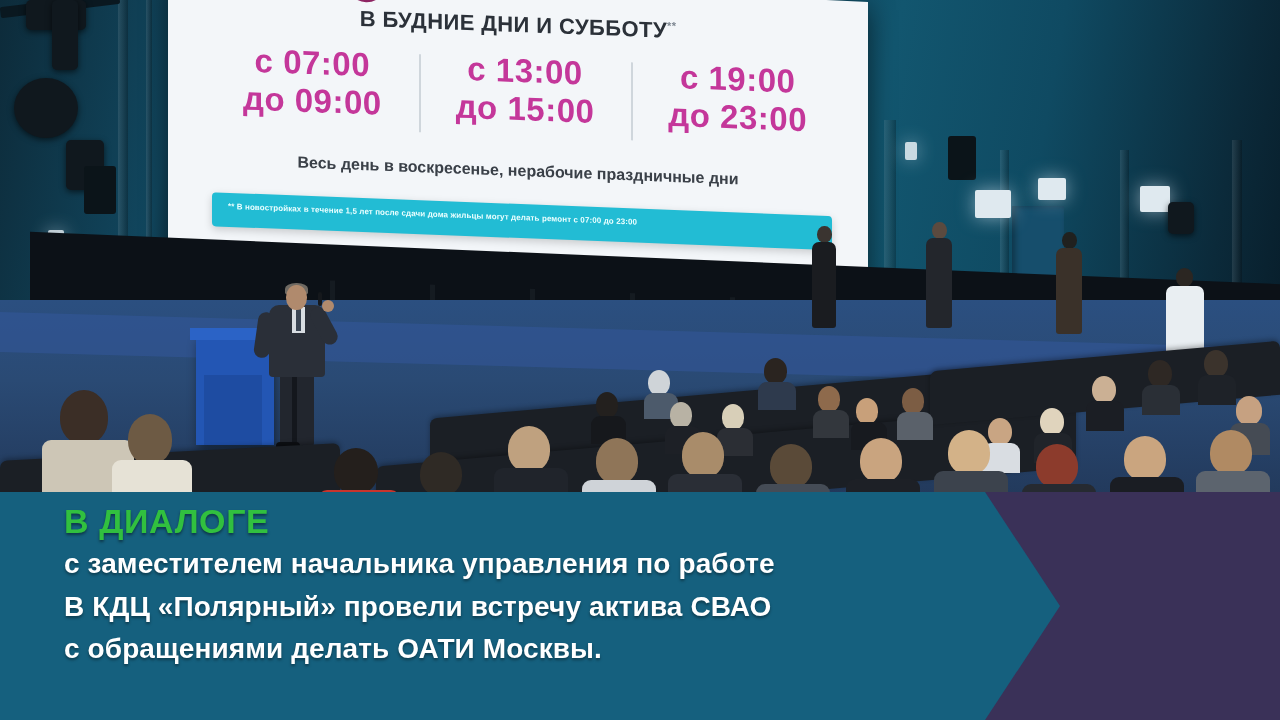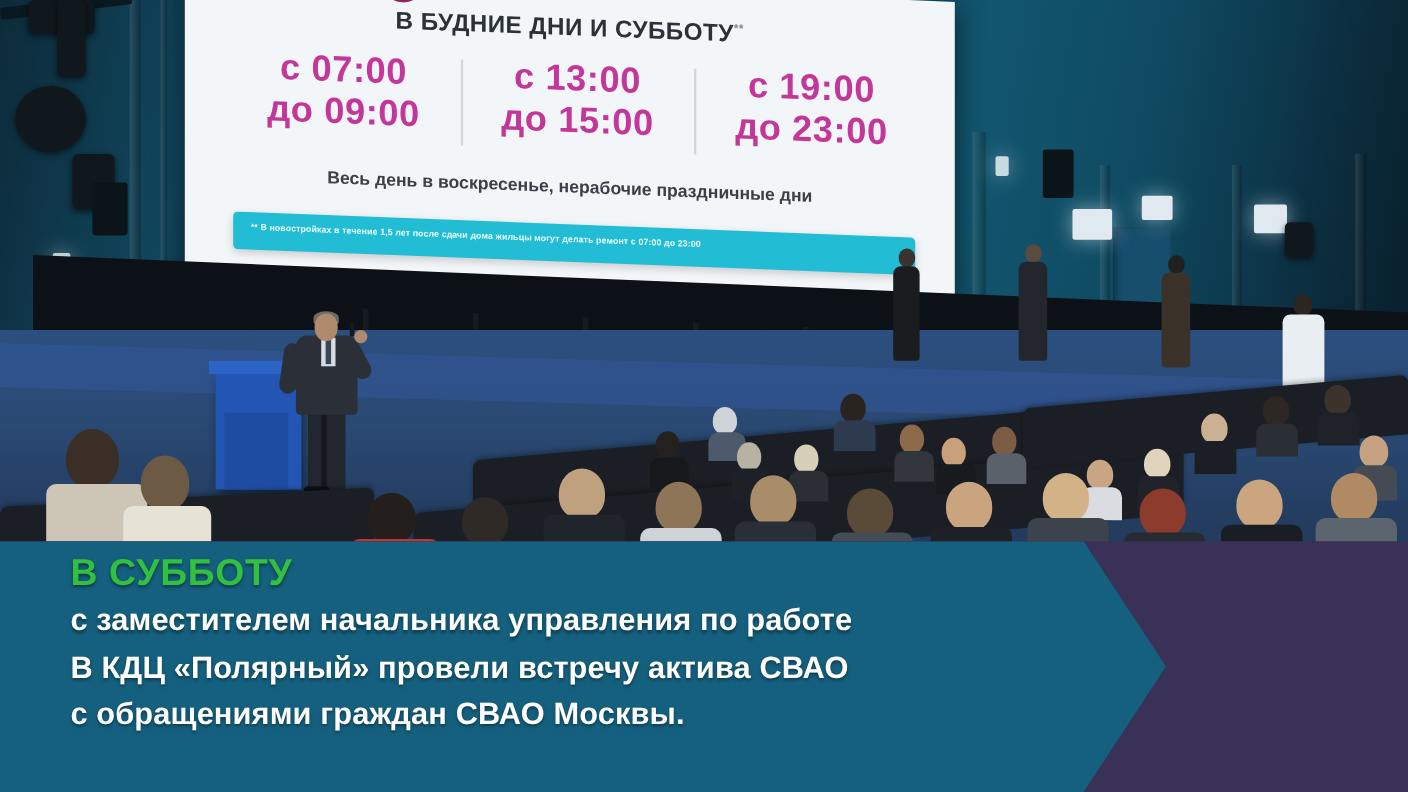--- a/index.html
+++ b/index.html
@@ -333,20 +333,20 @@
     <div class="person" style="left:1210px;top:430px;width:48px;height:66px;">
       <div class="hd" style="width:42px;height:45px;background:#b08a63;"></div>
       <div class="sh" style="left:-14px;top:41px;width:74px;height:42px;background:#5c646e;"></div>
     </div>
 
   </div>
 
   <div class="lower">
     <div class="lower-teal"></div>
     <div class="caption">
-      <div class="kicker">В СУББОТУ</div>
+      <div class="kicker">В ДИАЛОГЕ</div>
       <div class="cap-line">с заместителем начальника управления по работе</div>
       <div class="cap-line">В КДЦ «Полярный» провели встречу актива СВАО</div>
-      <div class="cap-line">с обращениями граждан СВАО Москвы.</div>
+      <div class="cap-line">с обращениями делать ОАТИ Москвы.</div>
     </div>
   </div>
 
 </div>
 
 </body></html>

